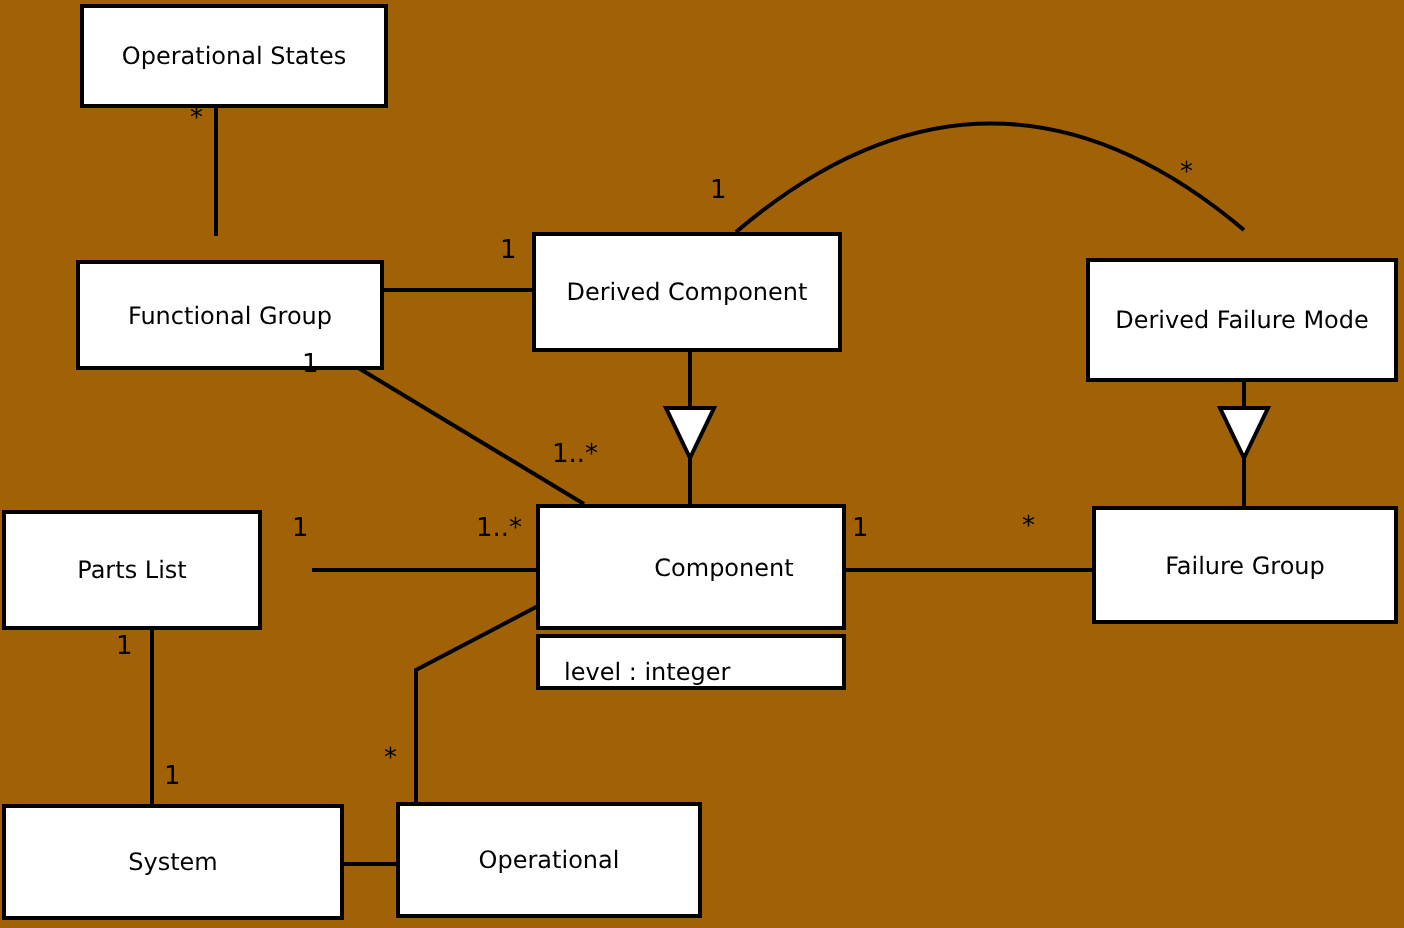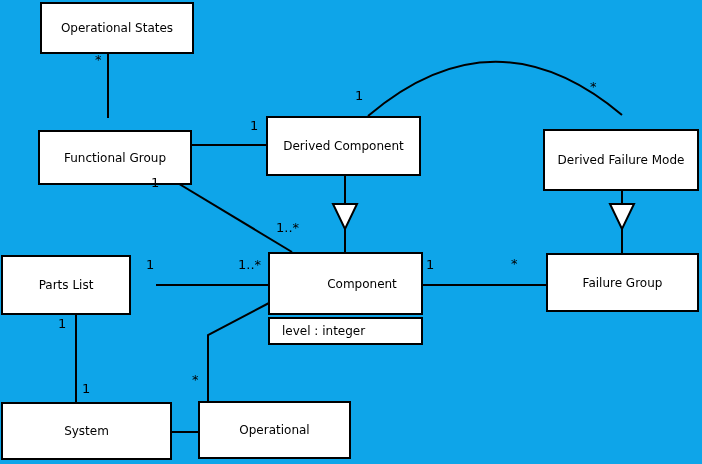--- a/index.html
+++ b/index.html
@@ -1,29 +1,29 @@
 <!DOCTYPE html>
 <html><head>
 <meta charset="utf-8">
 <style>
   html,body{margin:0;padding:0;background:#ffffff;}
   .canvas{
-    position:relative;width:702px;height:464px;background:#0ea5e9;
+    position:relative;width:702px;height:464px;background:#a16207;
     font-family:"DejaVu Sans","Liberation Sans",sans-serif;color:#000;
     overflow:hidden;
   }
   .edges{position:absolute;left:0;top:0;width:702px;height:464px;}
   .uml-class{
     position:absolute;box-sizing:border-box;border:2px solid #000;background:#fff;
     display:flex;align-items:center;justify-content:center;
     font-size:12px;white-space:nowrap;
   }
   .uml-attr{
     position:absolute;box-sizing:border-box;border:2px solid #000;background:#fff;
-    display:flex;align-items:center;justify-content:flex-start;
+    display:flex;align-items:flex-end;justify-content:flex-start;
     font-size:12px;padding-left:12px;white-space:nowrap;
   }
   .mult{
     position:absolute;font-size:13px;line-height:14px;white-space:nowrap;
   }
   
   #b-os {left:40px; top:2px;  width:154px;height:52px;}
   #b-fg {left:38px; top:102px;width:154px;height:55px;margin-top:28px;}
   #b-dc {left:266px;top:116px;width:155px;height:60px;}
   #b-dfm{left:543px;top:115px;width:156px;height:62px;margin-top:14px;}

